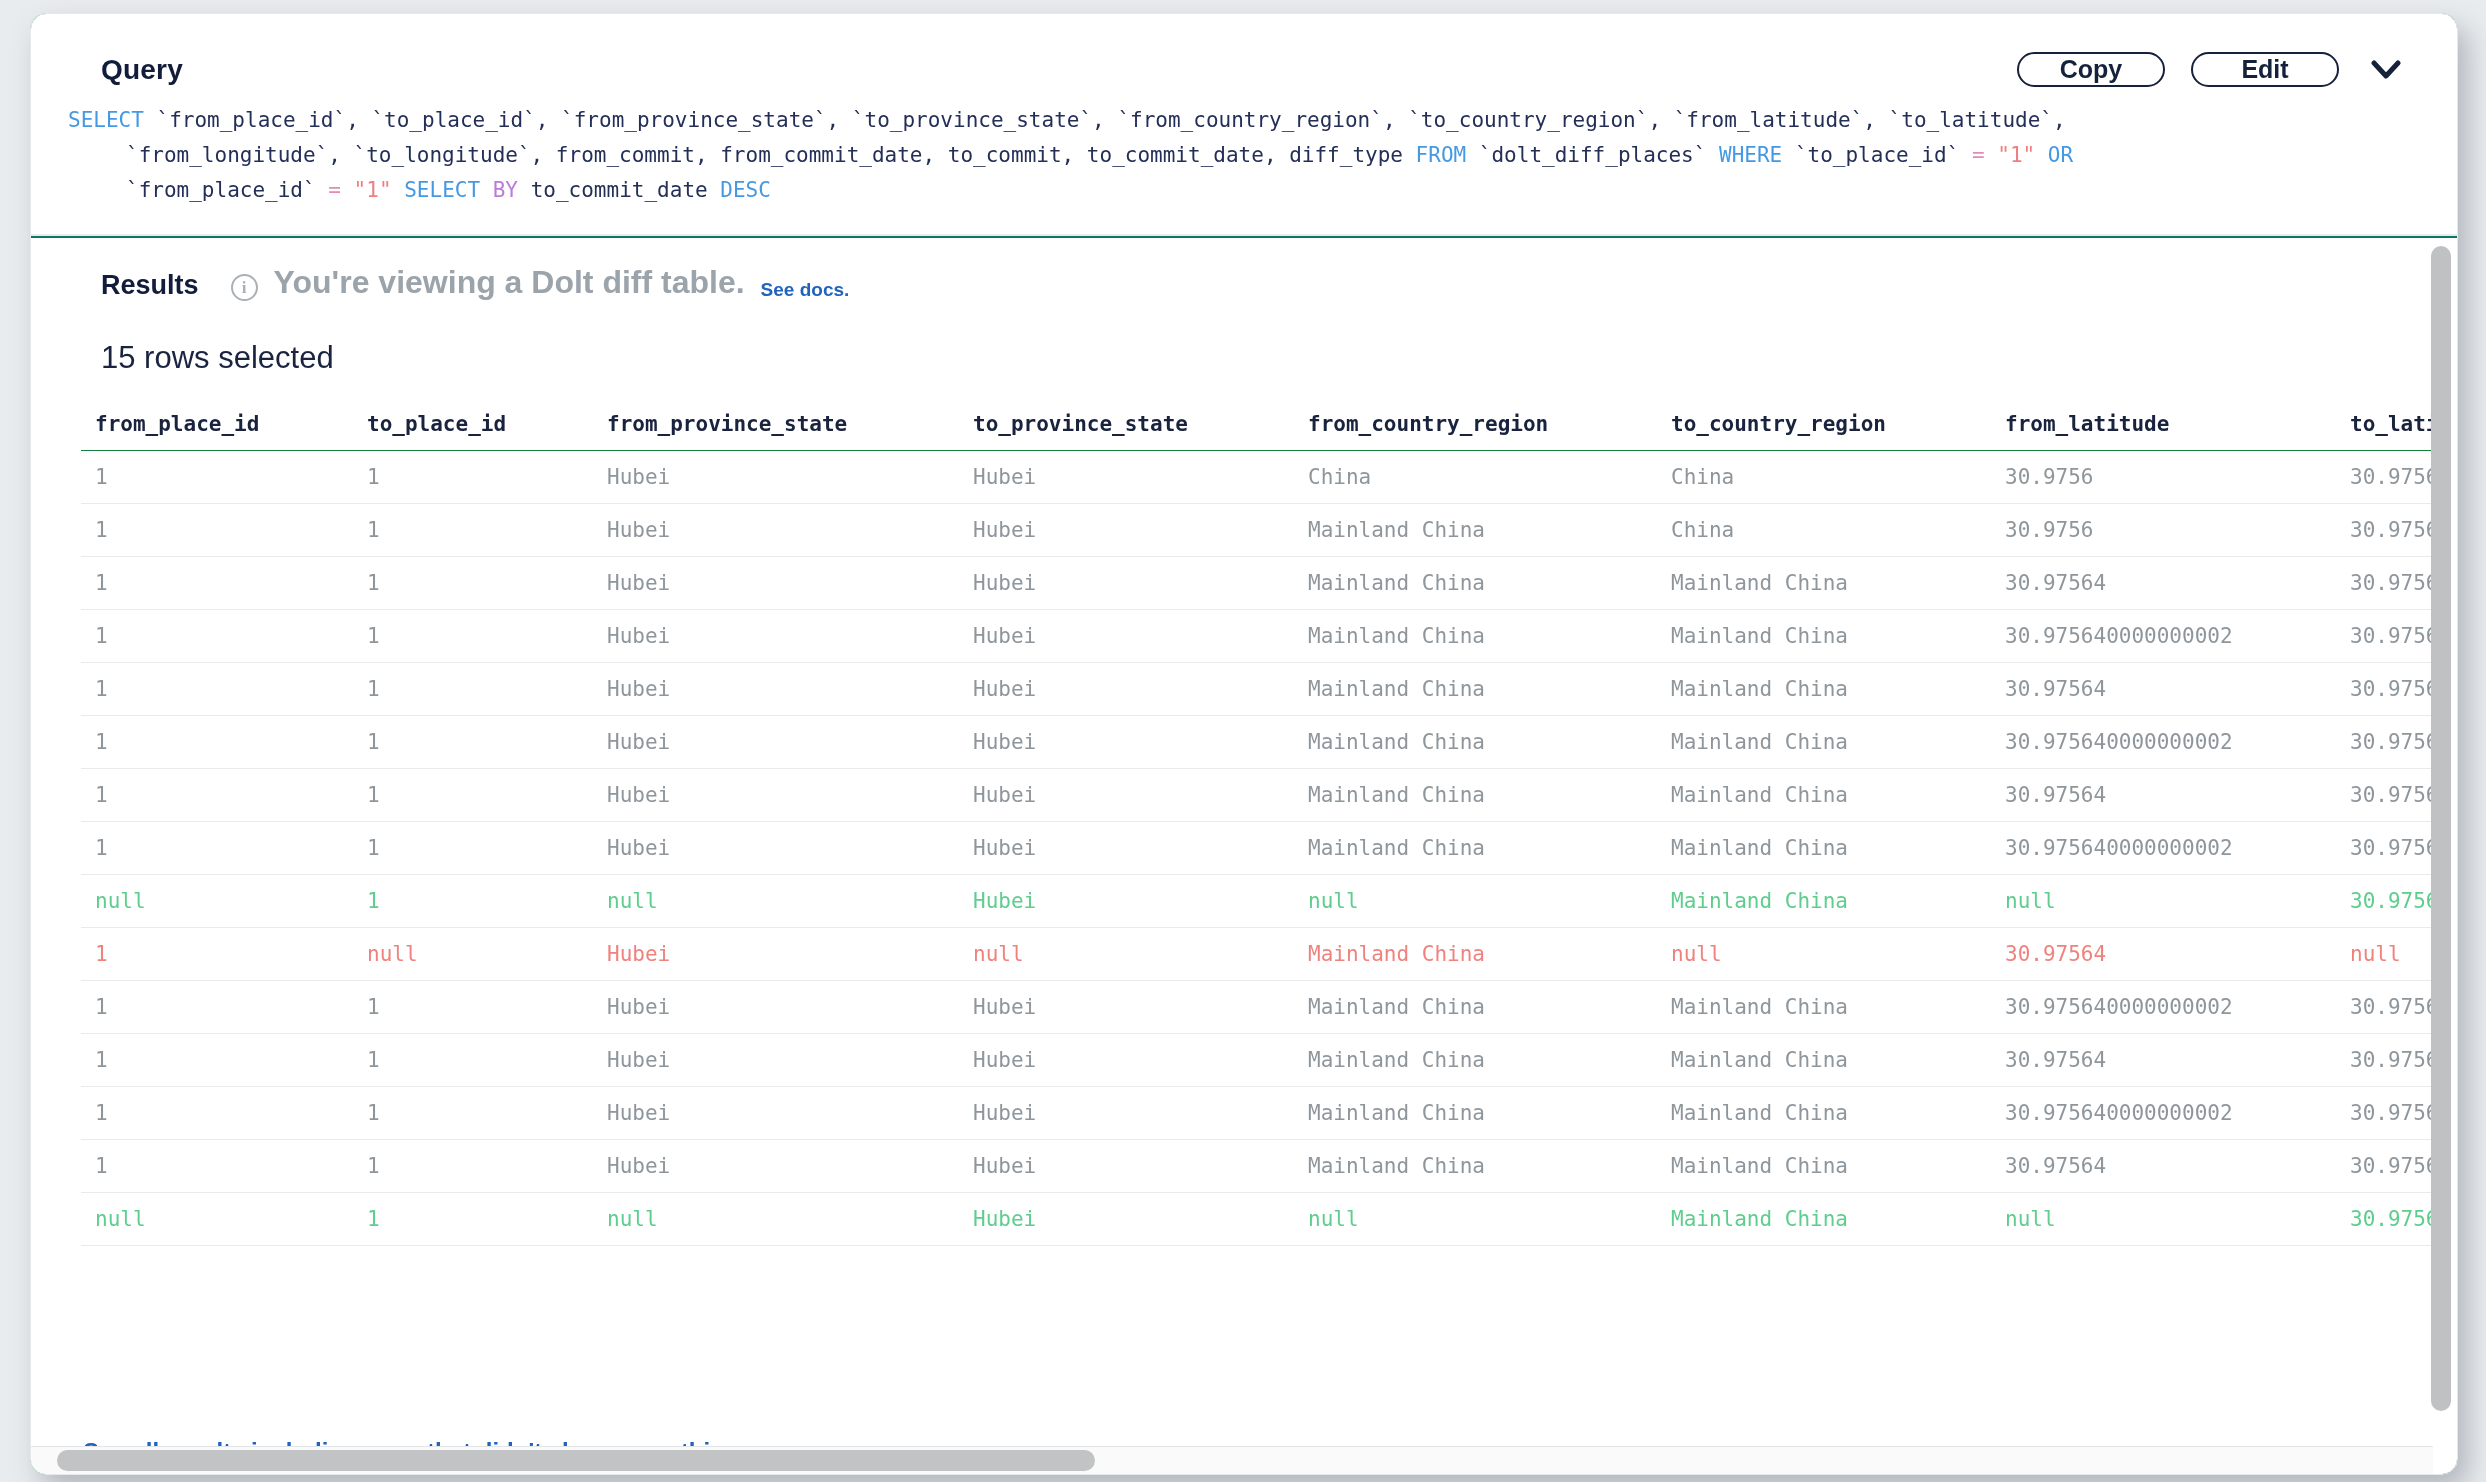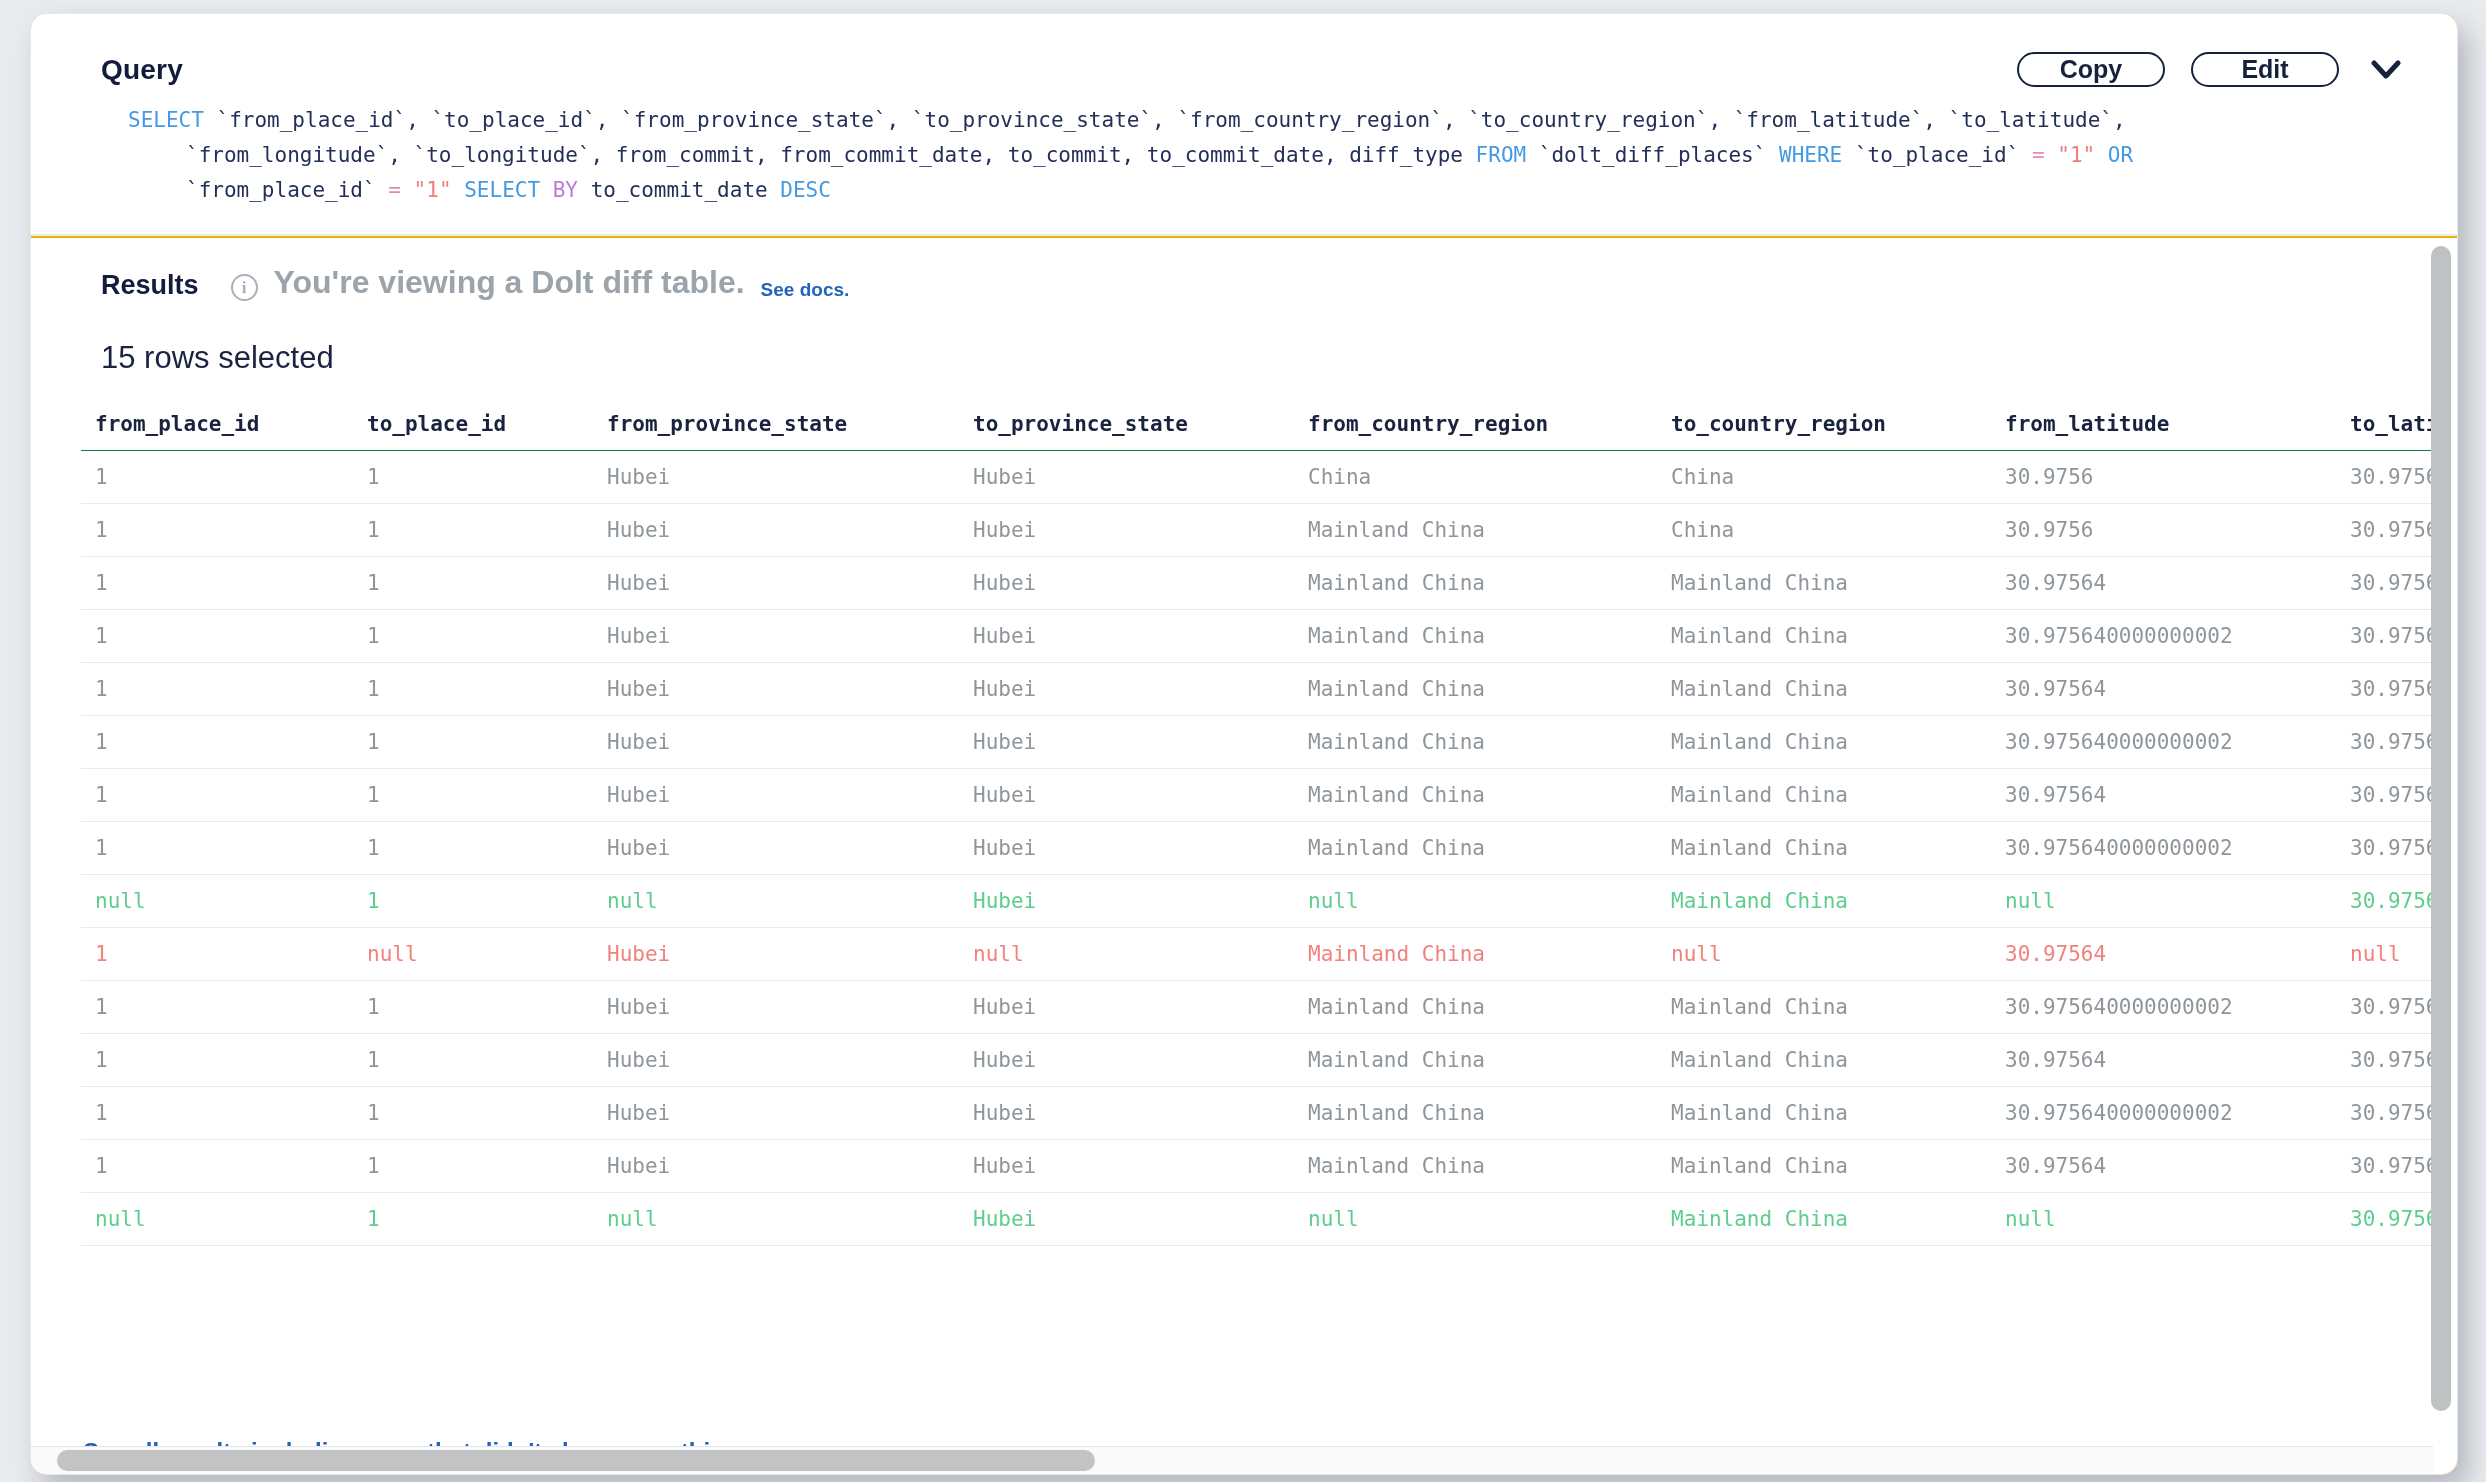--- a/index.html
+++ b/index.html
@@ -1,36 +1,36 @@
 <!DOCTYPE html>
 <html style="--kw: #4599E3; --str: #F07E7E; --op: #E38AB8; --by: #BC7BD9; --added: #5ECD8E; --removed: #F0827E; --link: #2263BE;"><head>
 <meta charset="utf-8">
 <style>
   * { margin:0; padding:0; box-sizing:border-box; }
   html,body { width:2486px; height:1482px; overflow:hidden; }
   body { font-family:"Liberation Sans", sans-serif; }
   .page { position:relative; width:2486px; height:1482px; background:#E9ECEF; }
 
   .card { position:absolute; left:30px; top:13px; width:2428px; height:1462px;
-          background:#eab308; border-radius:16px; border:1px solid #E6E9EC;
+          background:#0f766e; border-radius:16px; border:1px solid #E6E9EC;
           box-shadow:10px 14px 28px rgba(110,118,128,0.45); overflow:hidden; }
 
   
   .query-section { position:absolute; top:0; left:0; right:0; height:222px;
                    border-bottom:2px solid #E9EBED; background:#fff; }
   .query-top { display:flex; justify-content:space-between; align-items:center;
                padding:38px 56px 0 70px; }
   .query-title { font-size:28px; font-weight:700; color:#121D3B; letter-spacing:0.2px; }
   .query-actions { display:flex; align-items:center; gap:26px; }
   .pill { background:#fff; border:2.5px solid #16213C; border-radius:26px;
           width:148px; height:35px; font-family:"Liberation Sans",sans-serif;
           font-size:25px; font-weight:700; color:#16213C; cursor:pointer; }
   .chev { display:inline-flex; align-items:center; margin-left:6px; cursor:pointer; }
 
-  .sql-code { margin-top:16px; padding-left:97px; padding-right:40px;
+  .sql-code { margin-top:16px; padding-left:37px; padding-right:40px;
               font-family:"DejaVu Sans Mono", monospace; font-size:21px;
               line-height:35px; color:#242F58; white-space:nowrap; overflow:hidden; }
   .sql-line.cont { padding-left:58px; }
   .tok-kw  { color:var(--kw); }
   .tok-str { color:var(--str); }
   .tok-op  { color:var(--op); }
   .tok-by  { color:var(--by); }
   .tok-plain { color:#242F58; }
 
   

